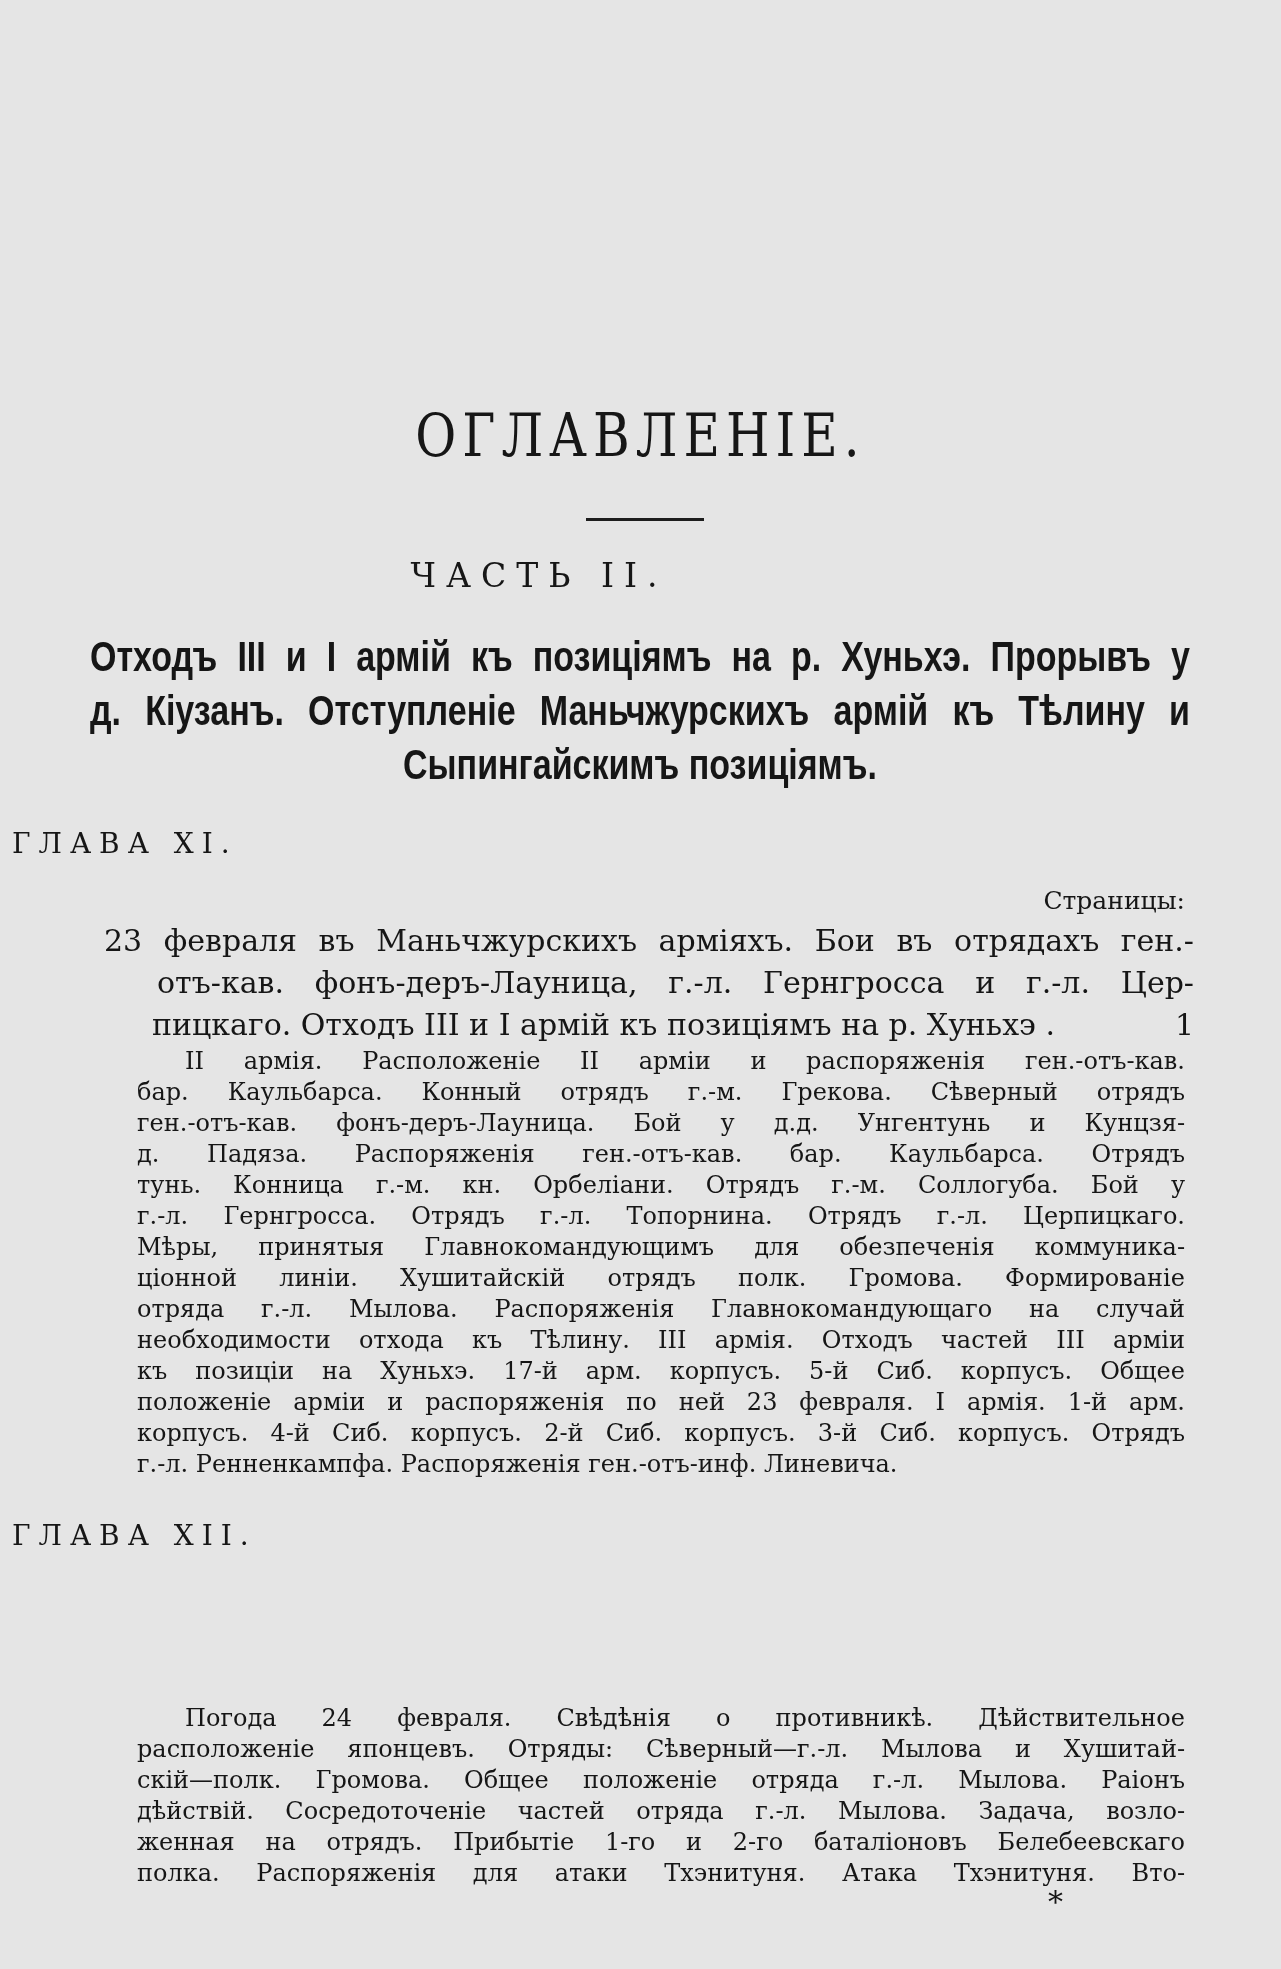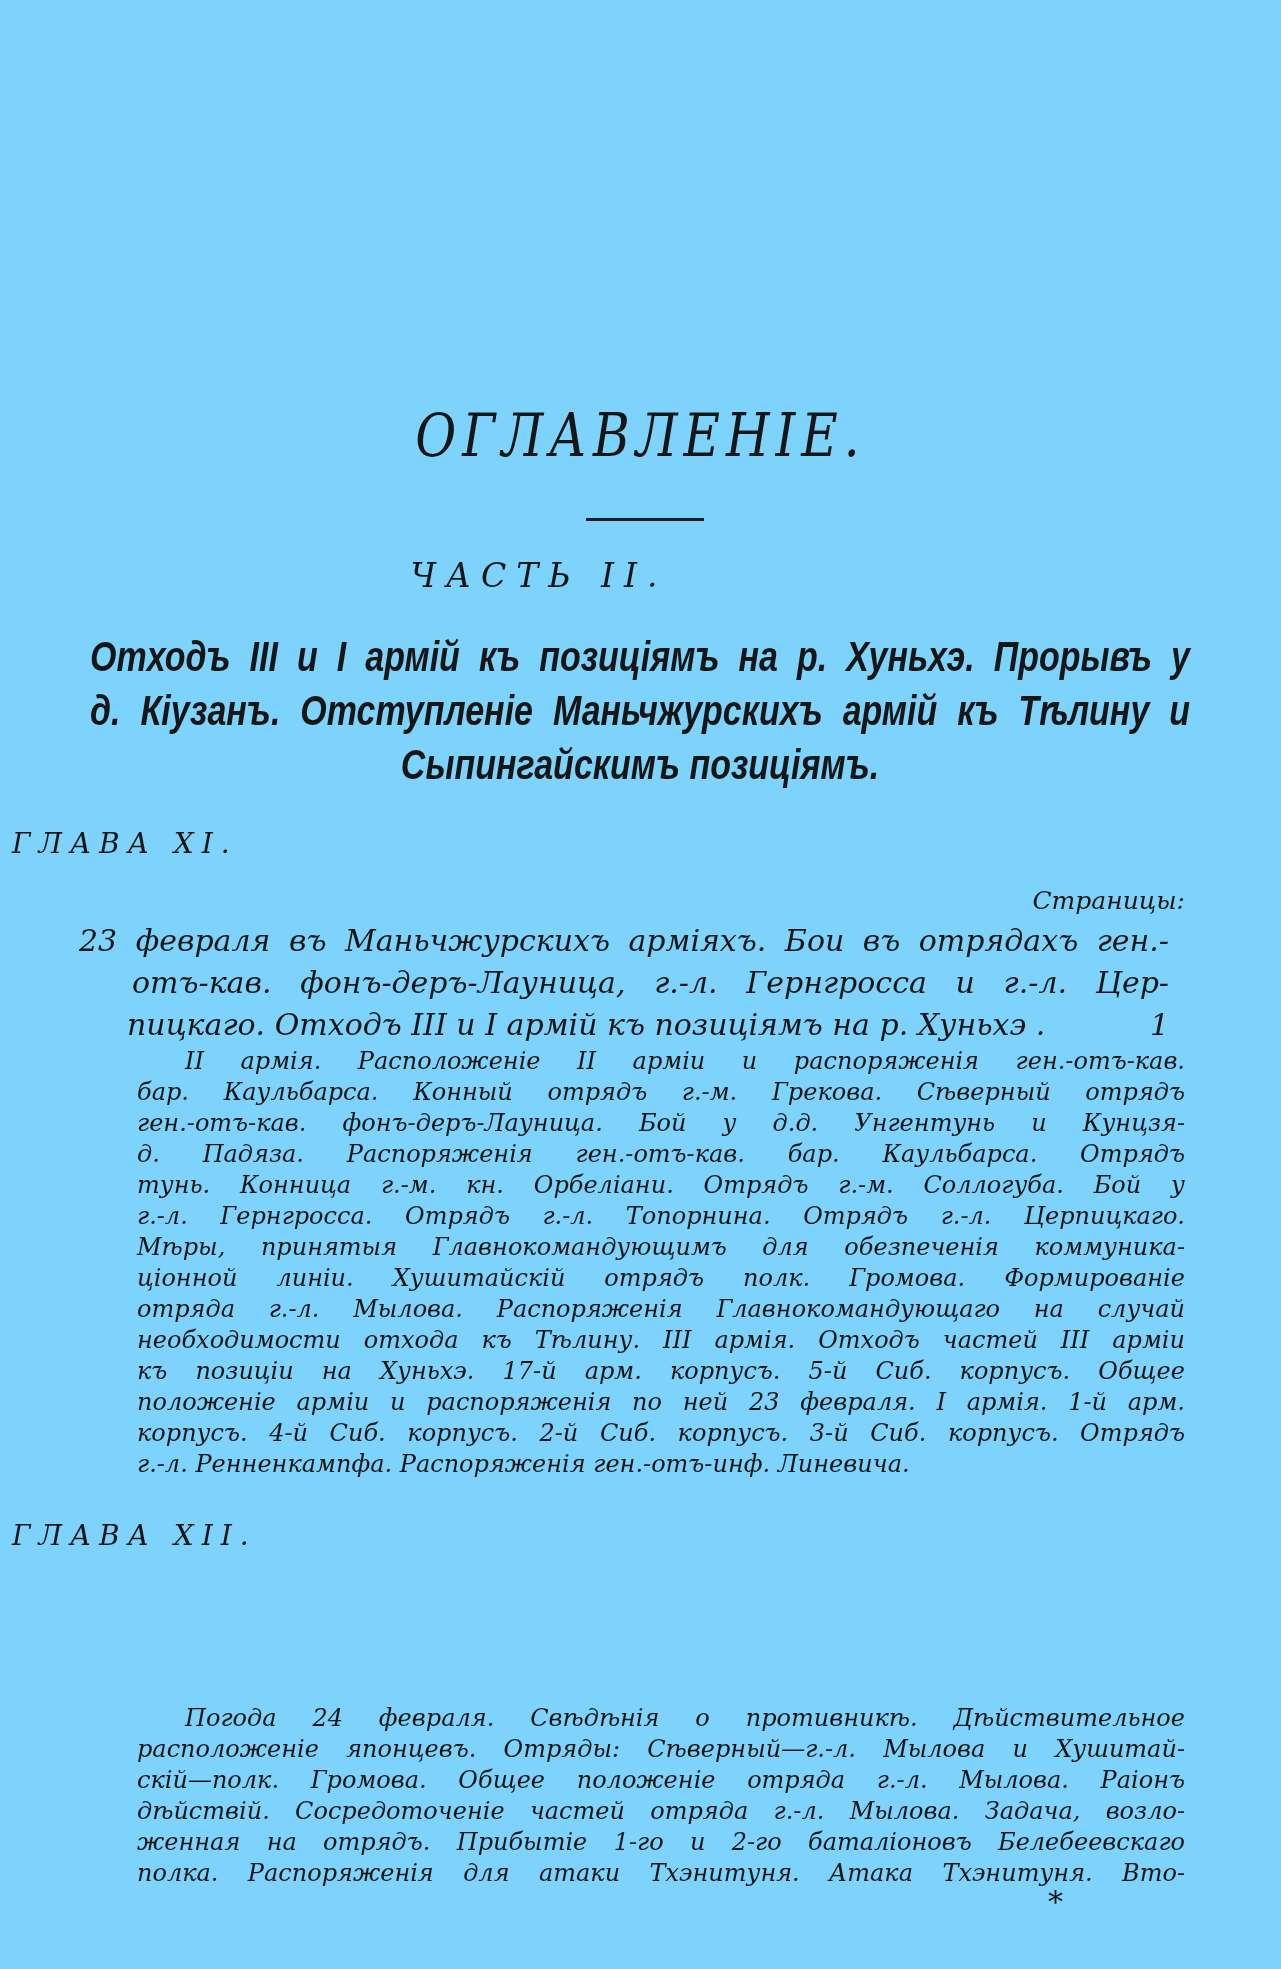--- a/index.html
+++ b/index.html
@@ -1,24 +1,23 @@
 <!DOCTYPE html>
 <html><head>
 <meta charset="utf-8">
 <style>
   html,body{margin:0;padding:0;background:#ffffff;}
   .page{
     position:relative;
     width:1281px;height:1969px;
     margin:0 auto;
-    background:#7dd3fc;
+    background:#e5e5e5;
     color:#161616;
     font-family:"DejaVu Serif","Liberation Serif",serif;
     overflow:hidden;
-    font-style:italic;
   }
   .doc-title{
     position:absolute;top:402px;left:0;width:1281px;margin:0;
     text-align:center;
     font-size:50px;font-weight:normal;letter-spacing:6px;
     transform:scaleY(1.18);transform-origin:50% 0;
     white-space:nowrap;
   }
   .title-rule{
     position:absolute;top:518px;left:586px;
@@ -42,21 +41,21 @@
     text-align:left;font-size:28px;font-weight:normal;letter-spacing:8px;
     white-space:nowrap;
   }
   .ch11{top:827px;}
   .ch12{top:1519px;}
   .pages-label{
     position:absolute;top:886px;left:95px;width:1090px;
     text-align:right;font-size:25px;
   }
   .entry{
-    position:absolute;left:79px;width:1090px;
+    position:absolute;left:104px;width:1090px;
     font-size:30px;line-height:42px;
   }
   .e11{top:920px;}
   .e12{top:1578px;}
   .entry-line.j{text-align:justify;text-align-last:justify;}
   .entry-line.rel{position:relative;text-align:left;}
   .ind53{padding-left:53px;}
   .ind85{padding-left:85px;}
   .ind48{padding-left:48px;}
   .ind43{padding-left:43px;}

